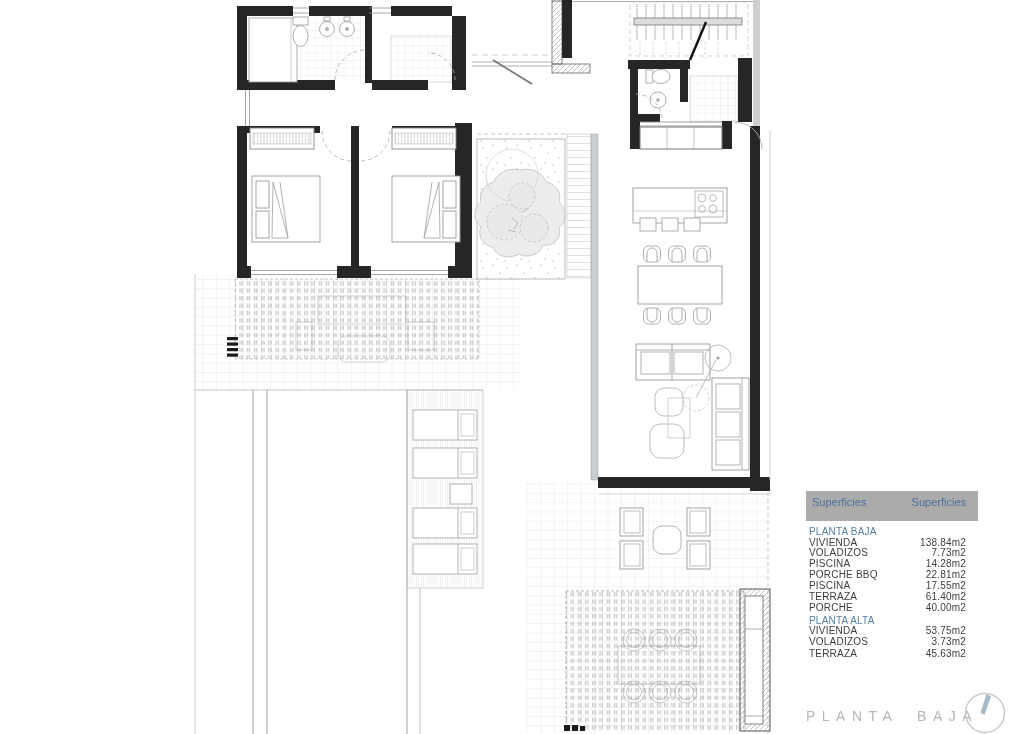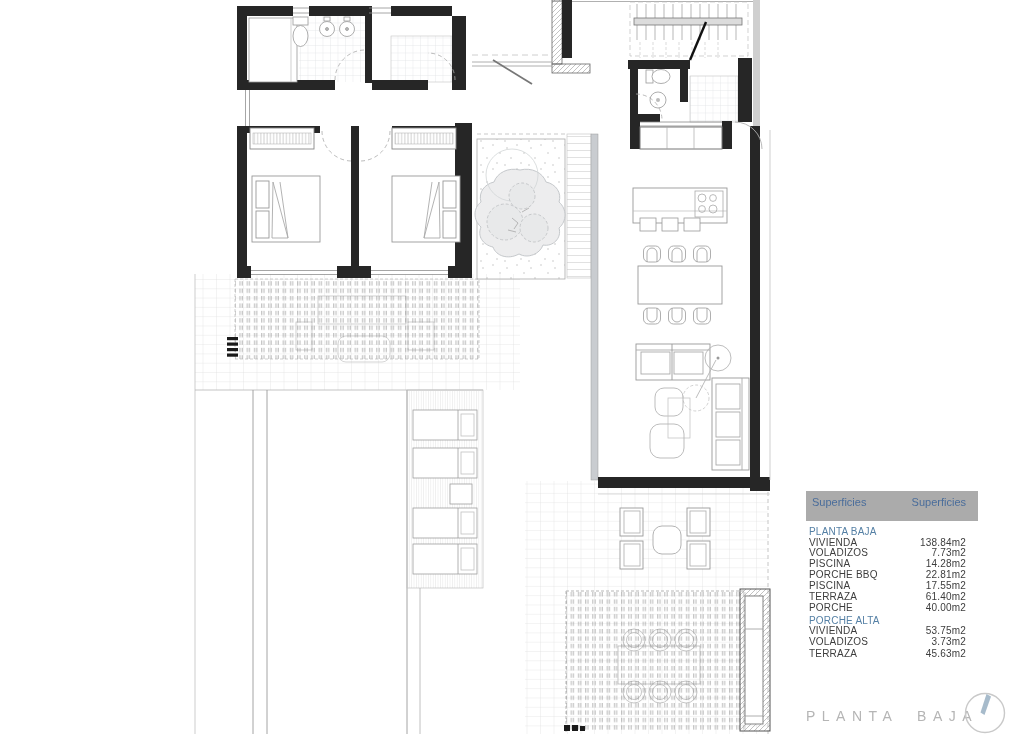--- a/index.html
+++ b/index.html
@@ -425,21 +425,21 @@
   </div>
   <div class="lrow gap">
     <span>TERRAZA</span>
         <span>61.40m2</span>
   </div>
   <div class="lrow">
     <span>PORCHE</span>
         <span>40.00m2</span>
   </div>
   <div class="lrow section mt2">
-    <span>PORCHE ALTA</span>
+    <span>PLANTA ALTA</span>
         <span></span>
   </div>
   <div class="lrow">
     <span>VIVIENDA</span>
         <span>53.75m2</span>
   </div>
   <div class="lrow">
     <span>VOLADIZOS</span>
         <span>3.73m2</span>
   </div>

